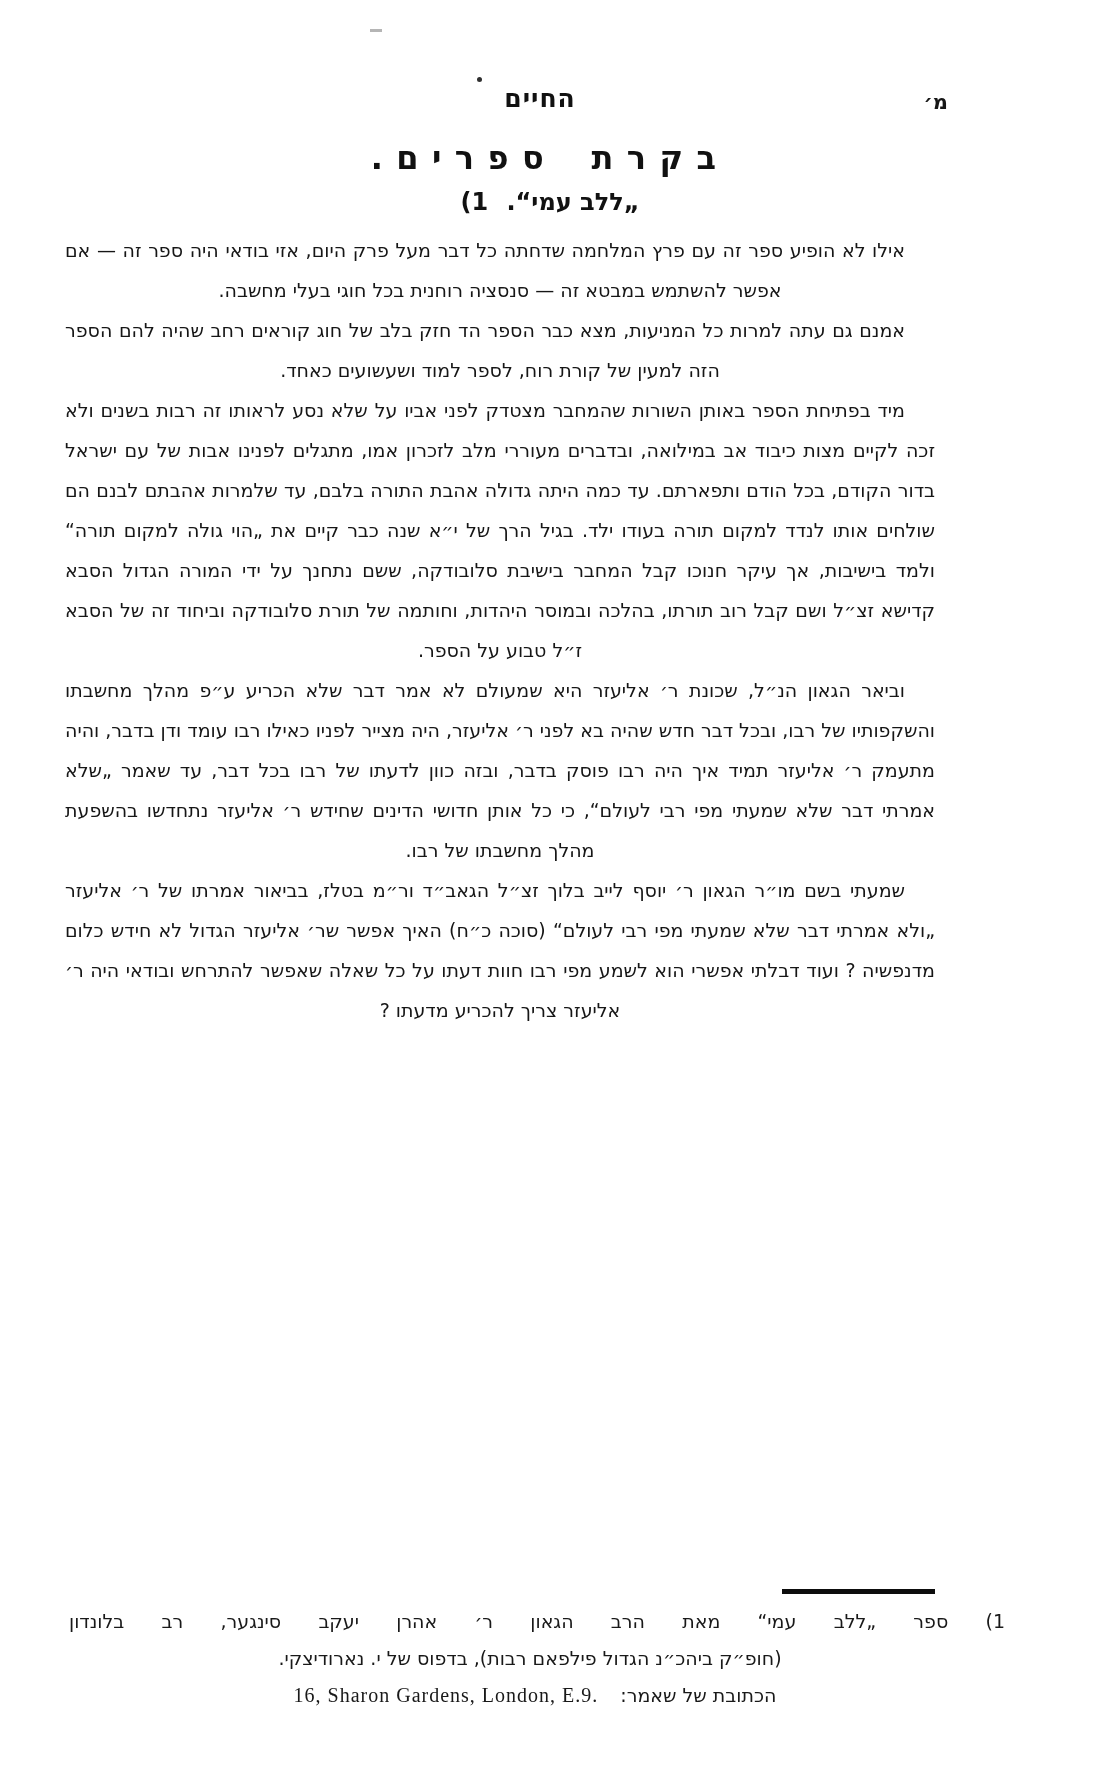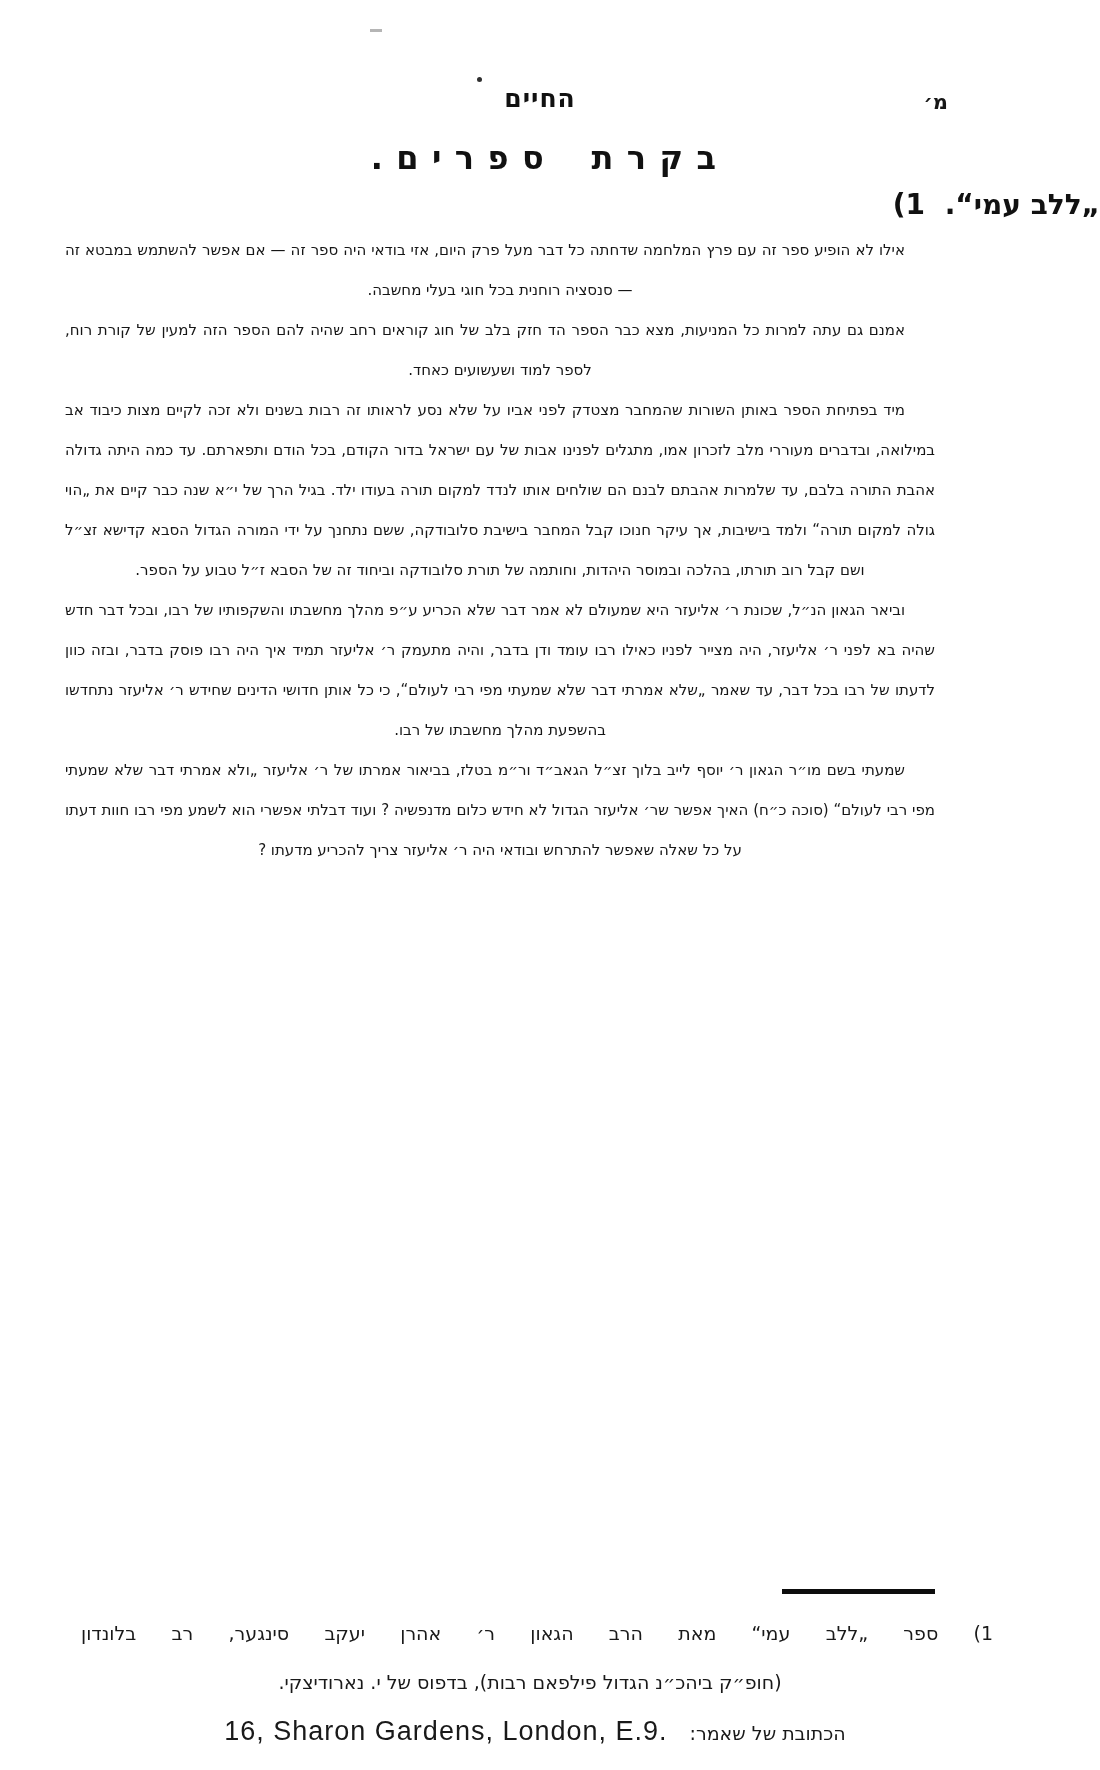--- a/index.html
+++ b/index.html
@@ -39,59 +39,60 @@
   .section-title {
     position: absolute; top: 139px; left: 0; right: 0;
     text-align: center;
     font-size: 32px; font-weight: bold;
     letter-spacing: 0.42em; word-spacing: 0.30em;
     color: #111;
   }
 
   .article-title-row {
     position: absolute; top: 188px; left: 0; right: 0;
-    font-size: 28px; font-weight: bold; color: #111;
+    text-align: center;
+    font-size: 24px; font-weight: bold; color: #111;
   }
   .article-title-row .fn-ref { margin-right: 10px; }
 
   .fn-ref { unicode-bidi: embed; }
 
   .body {
     position: absolute; top: 230px; right: 165px; left: 65px;
   }
   .body p {
     margin: 0;
-    font-size: 15px;
+    font-size: 19px;
     line-height: 40px;
     text-align: justify;
     text-align-last: center;
     text-indent: 30px;
     color: #161616;
   }
 
   .footnote-rule {
     position: absolute; top: 1589px; right: 165px;
     width: 153px; height: 5px; background: #0d0d0d;
   }
 
   .footnote {
     position: absolute; top: 1601px; right: 65px; left: 65px;
     font-size: 19px; line-height: 33px; color: #191919;
   }
-  .footnote p { margin: 16px; }
+  .footnote p { margin: 4px; }
   .fn-line1 {
     text-align: justify;
     text-align-last: justify;
     padding-right: 26px;
   }
   .fn-line2 { text-align: center; padding-right: 40px; }
   .fn-line3 { text-align: center; padding-right: 30px; }
   .fn-line3 .latin {
-    font-family: Liberation Sans, sans-serif;
-    font-size: 27px;
+    font-family: Liberation Serif, serif;
+    font-size: 20px;
     letter-spacing: 1px;
     margin-right: 16px;
   }
 </style>
 </head>
 <body>
 
 <div class="page">
 
   <span class="ink-dash"></span>

